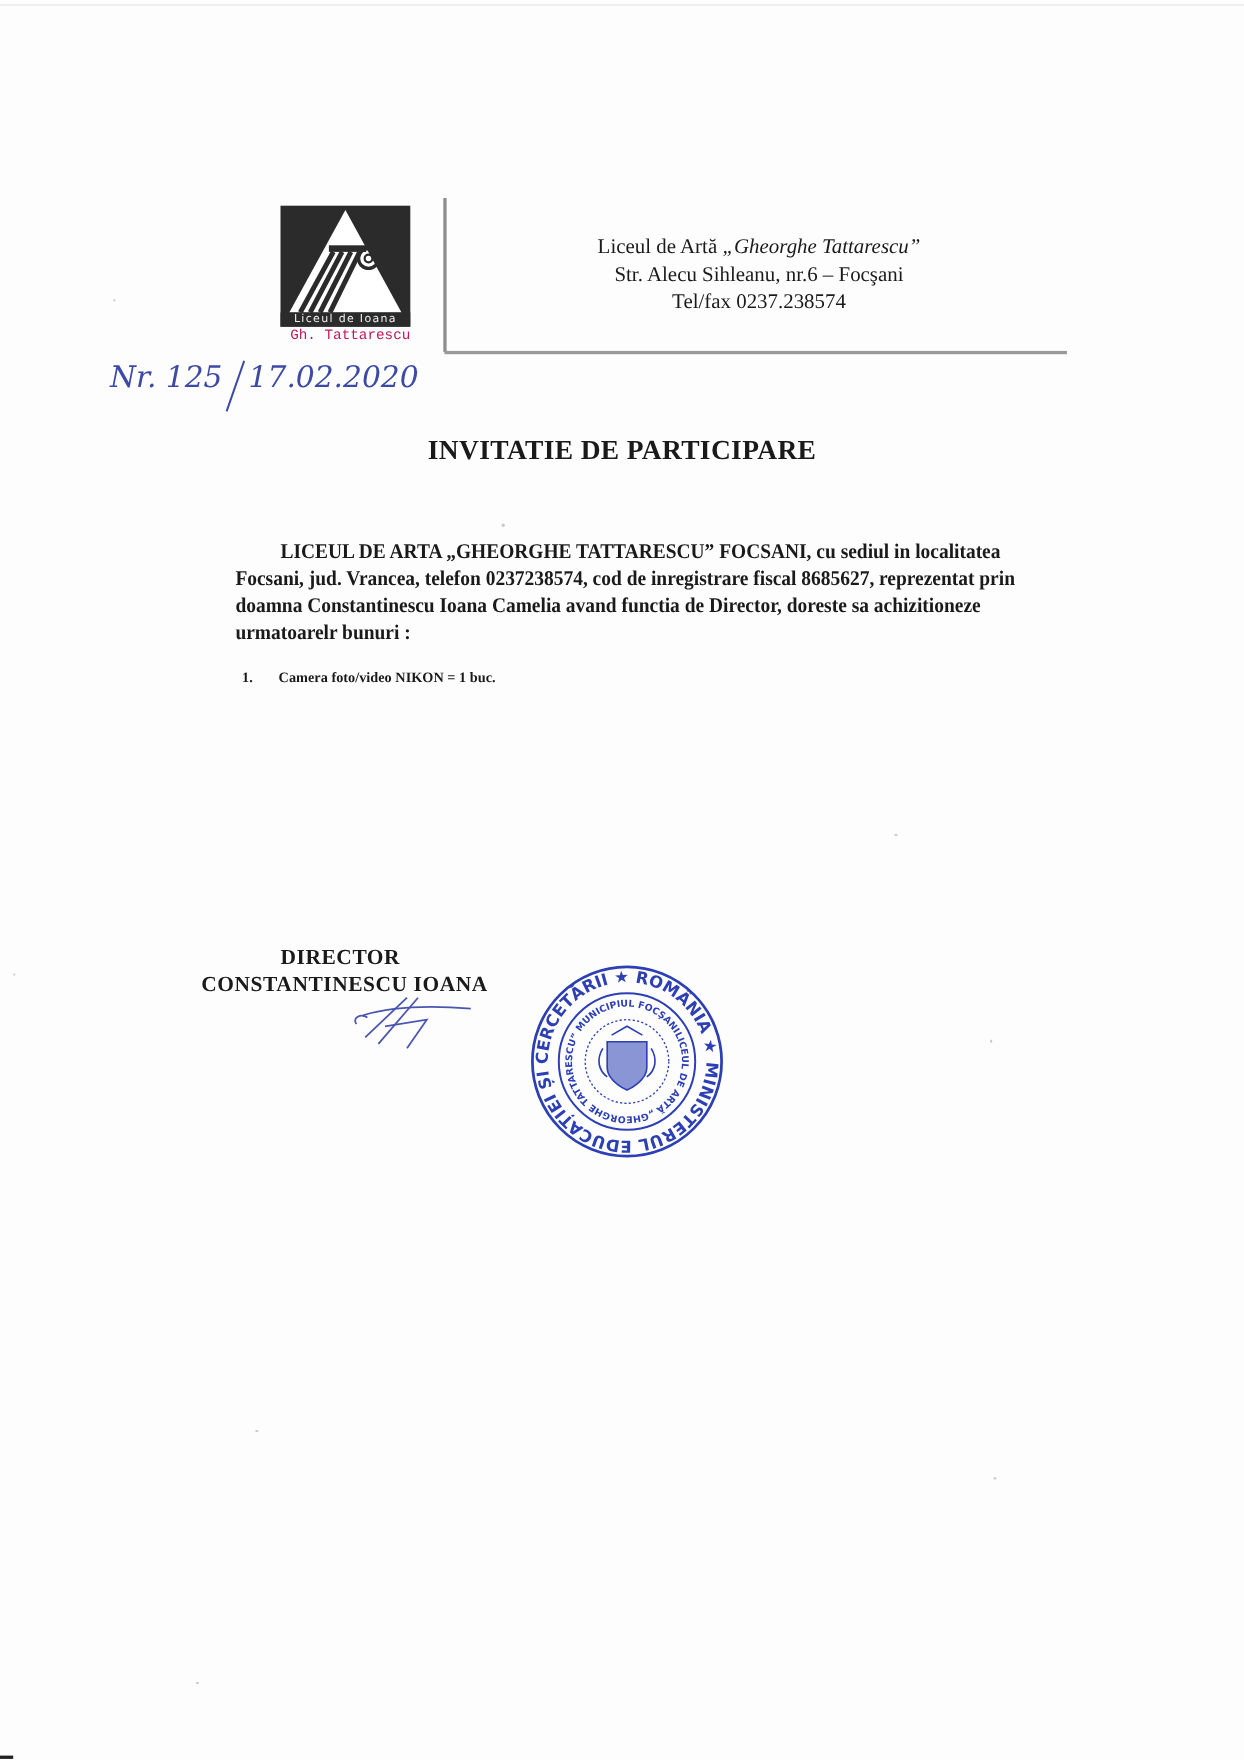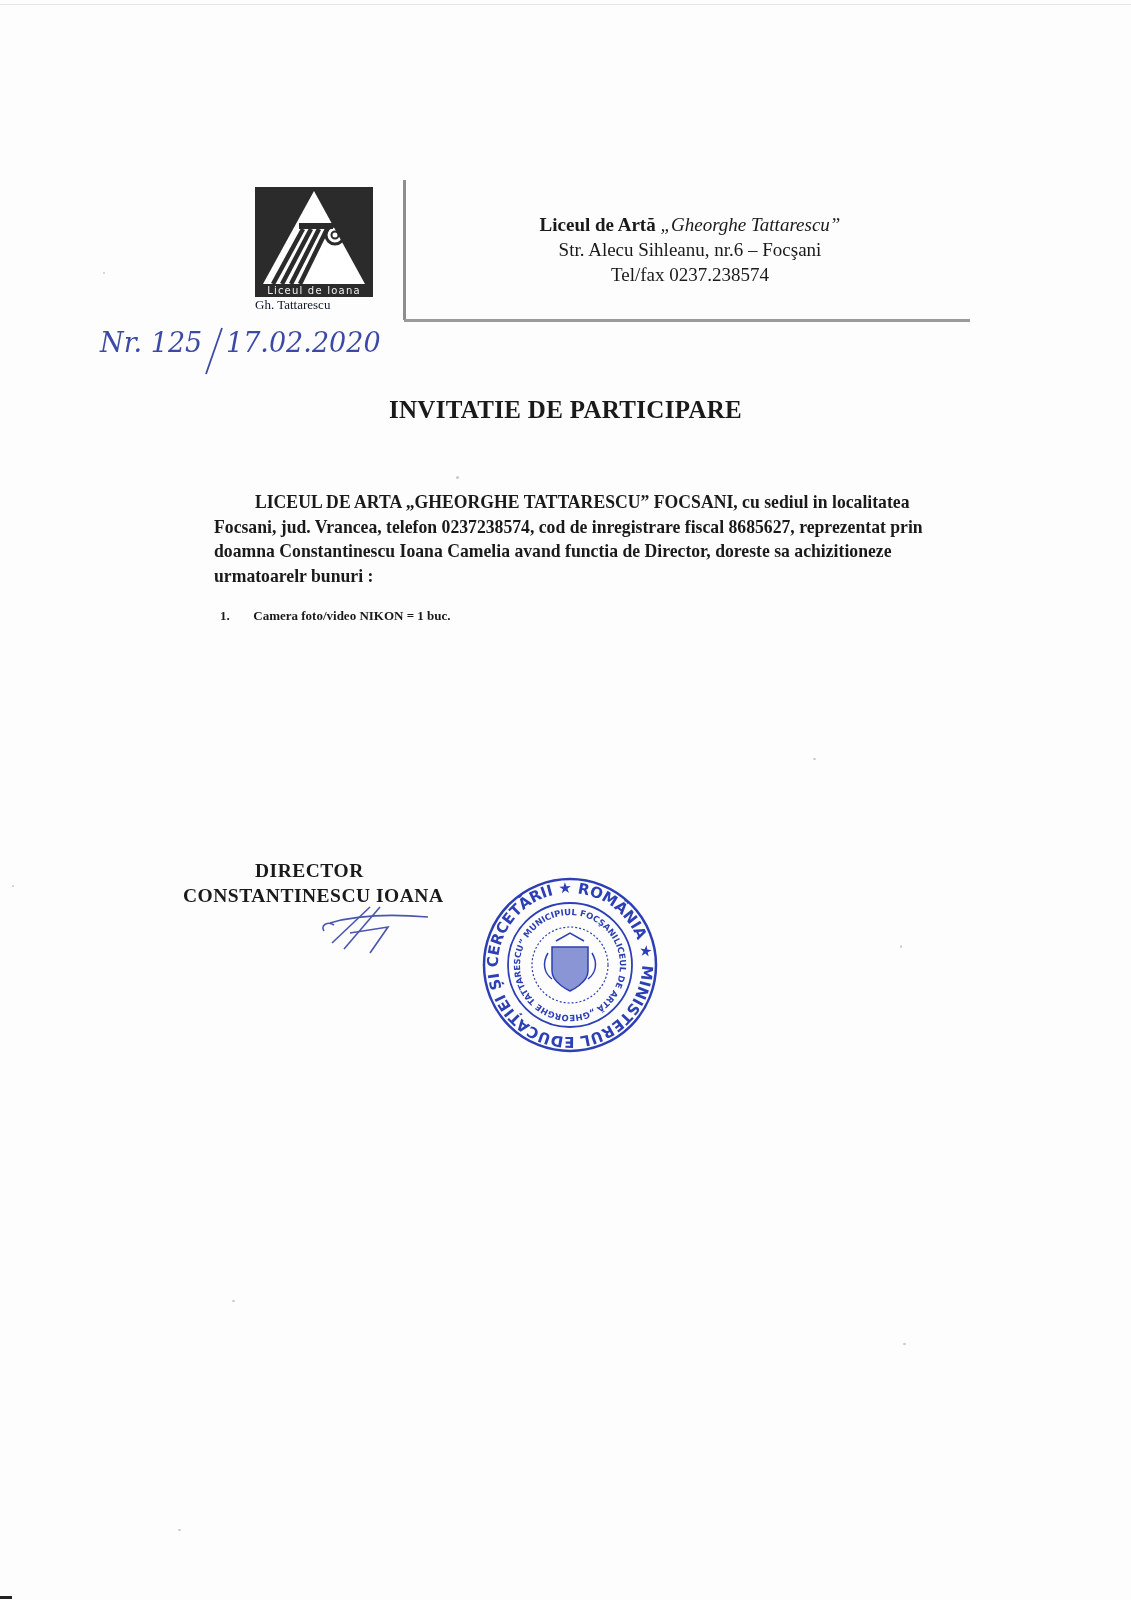--- a/index.html
+++ b/index.html
@@ -6,26 +6,26 @@
   body {
     width:1131px; height:1600px; background:#fdfdfd; position:relative; overflow:hidden;
     font-family:"Liberation Serif", "DejaVu Serif", serif; color:#1a1a1a;
   }
   .topline { position:absolute; left:0; top:4px; width:1131px; height:1px; background:#e6e6e6; }
   
   .logo { position:absolute; left:255px; top:187px; width:118px; height:132px; }
   .logo-box { position:absolute; left:0; top:0; width:118px; height:110px; background:#2b2b2b; overflow:hidden; }
   .logo-caption { position:absolute; left:0; top:97px; width:118px; height:13px; background:#2b2b2b;
     color:#f0f0f0; font-family:"DejaVu Sans", sans-serif; font-size:10px; letter-spacing:1.2px; text-align:center; line-height:13px; }
-  .logo-name { position:absolute; left:0; top:110px; width:118px; text-align:left;
-    font-family:Liberation Serif, serif; font-size:13px; color:#0f172a; line-height:16px; }
+  .logo-name { position:absolute; left:0; top:110px; width:118px; text-align:right;
+    font-family:Liberation Mono, monospace; font-size:13px; color:#be185d; line-height:16px; }
   .vdivider { position:absolute; left:403px; top:180px; width:3px; height:140px; background:#8e8e8e; }
   .hdivider { position:absolute; left:404px; top:319px; width:566px; height:3px; background:#9a9a9a; }
   .letterhead { position:absolute; left:500px; top:212px; width:380px; text-align:center; font-size:19px; line-height:25px; }
-  .letterhead .school b { font-weight:bold; }
+  .letterhead .school b { font-weight:normal; }
   .letterhead .school i { font-style:italic; }
   
   .regnum { position:absolute; left:100px; top:322px; width:280px; height:56px; }
   .regnum svg { overflow:visible; }
   .regtxt { font-family:"DejaVu Serif", serif; font-style:italic; font-size:27px; fill:#3c4aa6; }
   
   .title { position:absolute; left:0; top:396px; width:1131px; text-align:center; font-size:25px; font-weight:bold; letter-spacing:0.3px; }
   .body-text { position:absolute; left:214px; top:490px; width:740px; font-size:19px; font-weight:bold; line-height:24.5px;
     font-family:"Liberation Serif", serif; transform:scaleX(0.93); transform-origin:left top; width:800px; }
   .body-text p { margin:0; text-indent:44px; }

